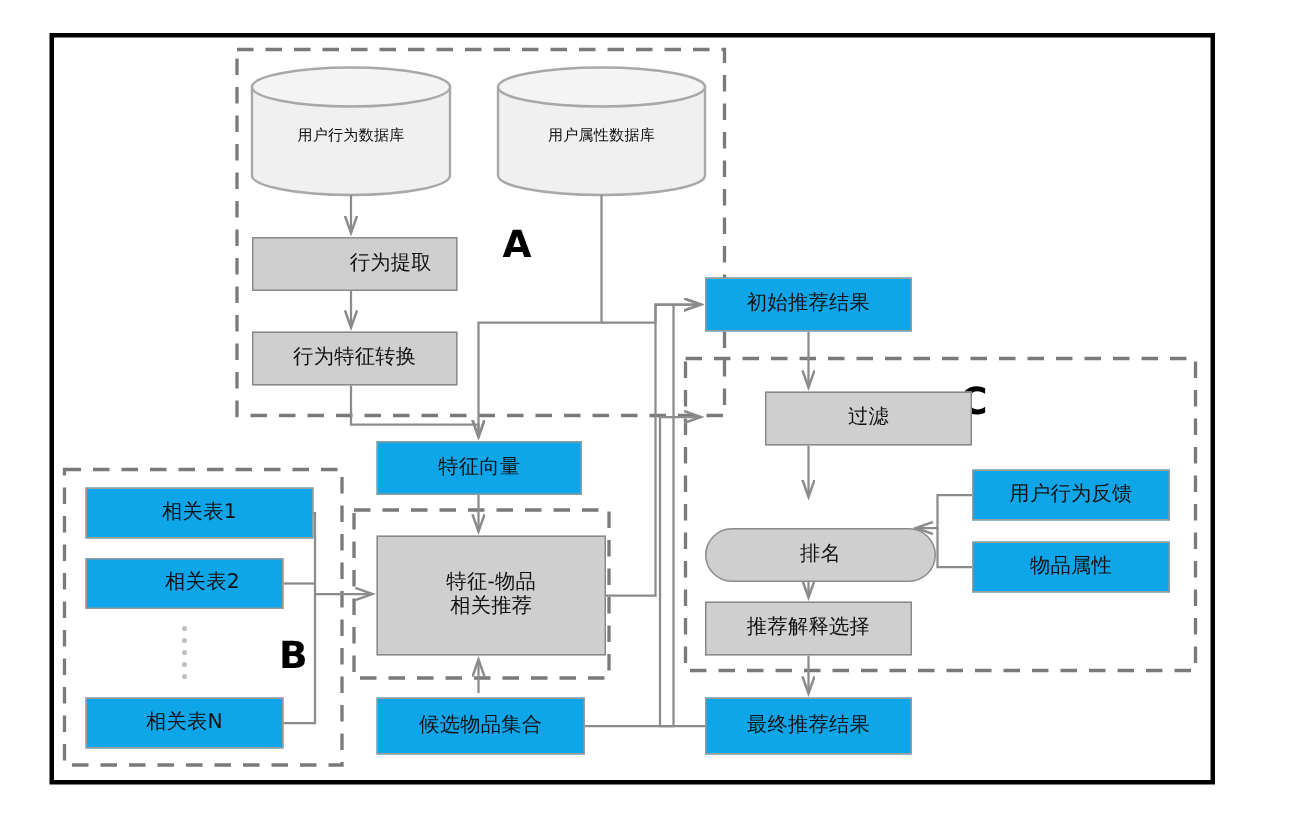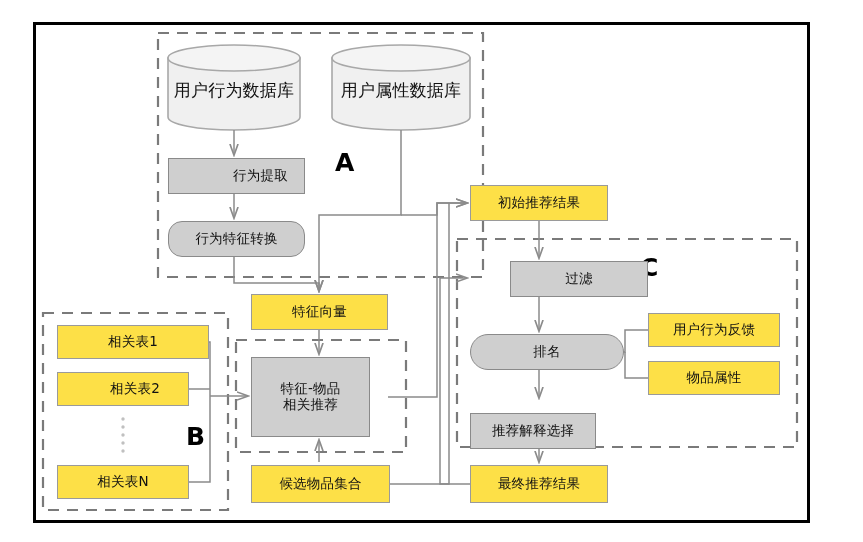--- a/index.html
+++ b/index.html
@@ -43,35 +43,35 @@
     align-items: center;
     justify-content: center;
     text-align: center;
     color: #111111;
     font-size: 13.5px;
     line-height: 1.18;
     letter-spacing: 0.2px;
     white-space: pre-line;
   }
   .node.light {
-    background: #fde047;
+    background: #0ea5e9;
     border: 1.6px solid #9a9a9a;
   }
   .node.dark {
     background: #cfcfcf;
     border: 1.8px solid #8a8a8a;
   }
   .cyl-label {
     position: absolute;
     display: flex;
     align-items: center;
     justify-content: center;
     text-align: center;
     color: #111111;
-    font-size: 17px;
+    font-size: 10px;
     letter-spacing: 0.2px;
   }
   .group-letter {
     position: absolute;
     font-family: "DejaVu Sans", "Liberation Sans", sans-serif;
     font-weight: bold;
     font-size: 25px;
     color: #000000;
     line-height: 1;
   }
@@ -159,42 +159,42 @@
 
   <div class="cyl-label" style="left:168px; top:70px; width:132px; height:40px;">用户行为数据库</div>
   <div class="cyl-label" style="left:332px; top:70px; width:138px; height:40px;">用户属性数据库</div>
 
   <div class="group-letter" style="left:335px; top:150px;">A</div>
   <div class="group-letter" style="left:186px; top:424px;">B</div>
   <div class="group-letter" style="left:640px; top:255px;">C</div>
 
   <div class="node dark" style="left:168px; top:158px; width:137px; height:36px;padding-left:48px;">行为提取</div>
 
-  <div class="node dark" style="left:168px; top:221px; width:137px; height:36px;border-radius:14px;">行为特征转换</div>
+  <div class="node dark" style="left:168px; top:221px; width:137px; height:36px;">行为特征转换</div>
 
   <div class="node light" style="left:251px; top:294px; width:137px; height:36px;">特征向量</div>
 
-  <div class="node dark" style="left:251px; top:357px; width:119px; height:80px;">特征-物品
+  <div class="node dark" style="left:251px; top:357px; width:153px; height:80px;">特征-物品
 相关推荐</div>
 
   <div class="node light" style="left:251px; top:465px; width:139px; height:38px;">候选物品集合</div>
 
   <div class="node light" style="left:57px; top:325px; width:152px; height:34px;text-align:right;">相关表1</div>
 
   <div class="node light" style="left:57px; top:372px; width:132px; height:34px;padding-left:24px;">相关表2</div>
 
   <div class="node light" style="left:57px; top:465px; width:132px; height:34px;">相关表N</div>
 
   <div class="node light" style="left:470px; top:185px; width:138px; height:36px;">初始推荐结果</div>
 
   <div class="node dark" style="left:470px; top:261px; width:138px; height:36px;margin-left:40px;">过滤</div>
 
-  <div class="node dark" style="left:470px; top:334px; width:154px; height:36px;border-radius:18px;">排名</div>
-
-  <div class="node dark" style="left:470px; top:401px; width:126px; height:36px;margin-top:12px;">推荐解释选择</div>
+  <div class="node dark" style="left:470px; top:352px; width:154px; height:36px;border-radius:18px;">排名</div>
+
+  <div class="node dark" style="left:470px; top:401px; width:138px; height:36px;">推荐解释选择</div>
 
   <div class="node light" style="left:470px; top:465px; width:138px; height:38px;">最终推荐结果</div>
 
   <div class="node light" style="left:648px; top:313px; width:132px; height:34px;">用户行为反馈</div>
 
   <div class="node light" style="left:648px; top:361px; width:132px; height:34px;">物品属性</div>
 
 </div>
 
 </body></html>

